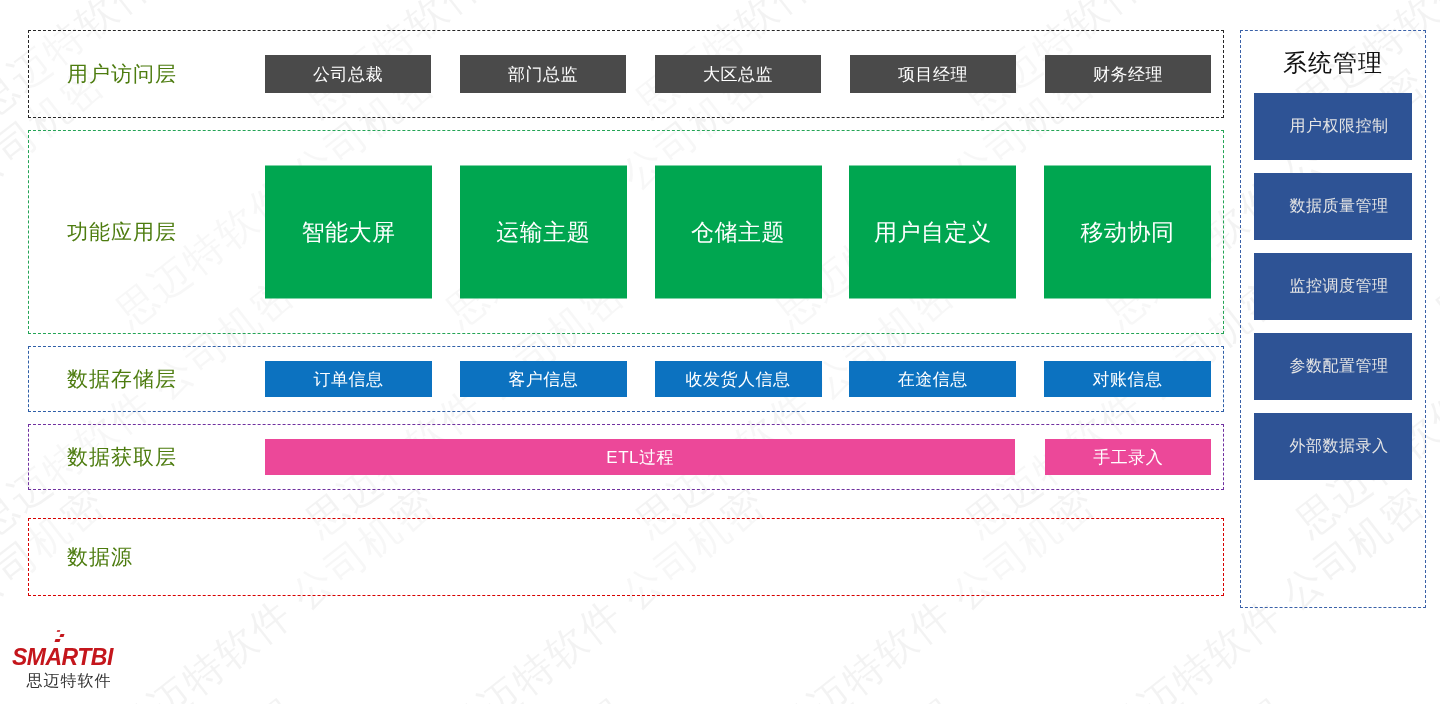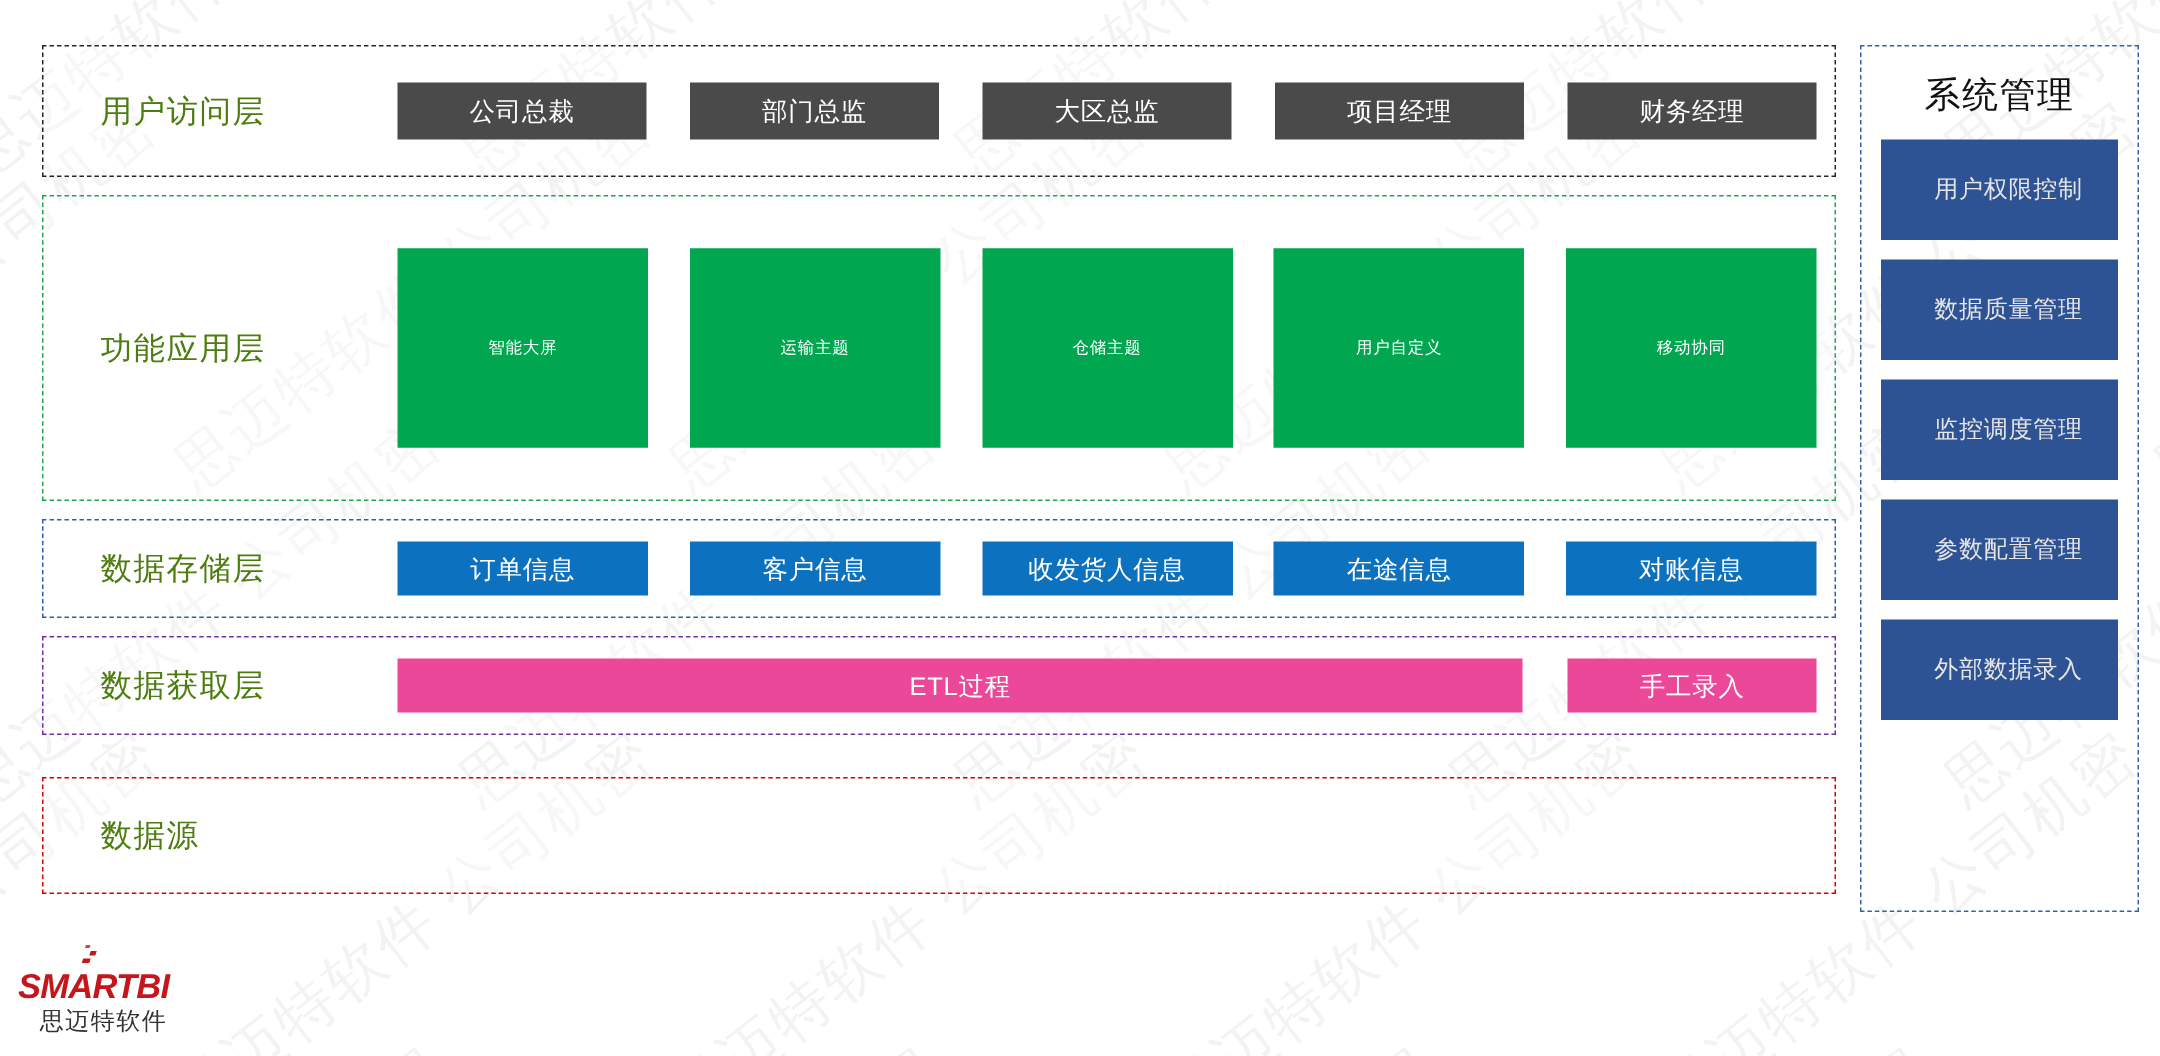--- a/index.html
+++ b/index.html
@@ -108,21 +108,21 @@
   
   #band-function {
     top: 100px;
     height: 204px;
     border: 1.4px dashed #23a455;
   }
   #band-function .node {
     width: 167px;
     height: 133px;
     background: #00a650;
-    font-size: 11px;
+    font-size: 23px;
   }
 
   
   #band-storage {
     top: 316px;
     height: 66px;
     border: 1.4px dashed #2f5fa8;
   }
   #band-storage .node {
     width: 167px;

